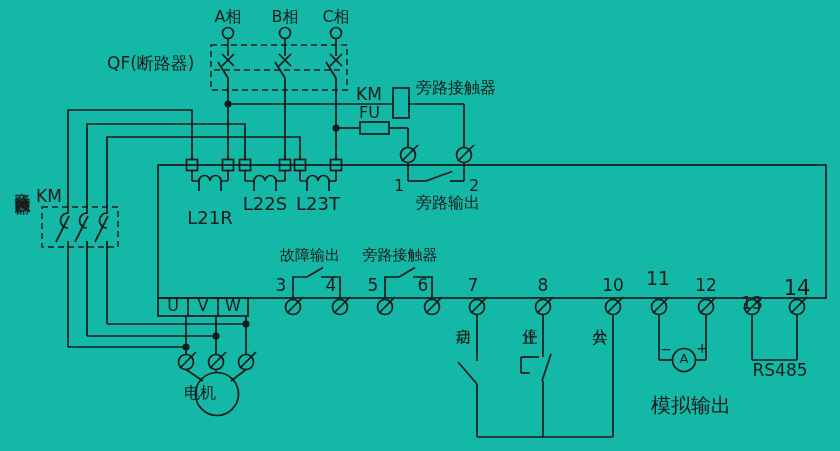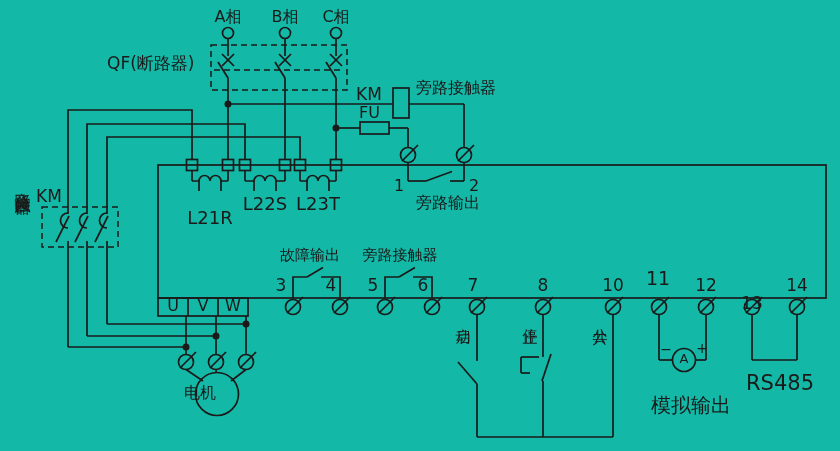--- a/index.html
+++ b/index.html
@@ -244,25 +244,25 @@
   <div class="lbl c" style="left:281px;top:277px;font-size:17px">3</div>
   <div class="lbl c" style="left:331px;top:277px;font-size:17px">4</div>
   <div class="lbl c" style="left:373px;top:277px;font-size:17px">5</div>
   <div class="lbl c" style="left:423px;top:277px;font-size:17px">6</div>
   <div class="lbl c" style="left:473px;top:277px;font-size:17px">7</div>
   <div class="lbl c" style="left:543px;top:277px;font-size:17px">8</div>
   <div class="lbl c" style="left:613px;top:277px;font-size:17px">10</div>
   <div class="lbl c" style="left:658px;top:269px;font-size:19px">11</div>
   <div class="lbl c" style="left:706px;top:277px;font-size:17px">12</div>
   <div class="lbl c" style="left:752px;top:295px;font-size:17px">13</div>
-  <div class="lbl c" style="left:797px;top:277px;font-size:17px">14</div>
+  <div class="lbl c" style="left:797px;top:277px;font-size:21px">14</div>
 
   <div class="lbl v" style="left:462px;top:316px;font-size:15px">启动</div>
   <div class="lbl v" style="left:529px;top:316px;font-size:15px">停止</div>
   <div class="lbl v" style="left:599px;top:316px;font-size:15px">公共</div>
 
   <div class="lbl c" style="left:666px;top:342px;font-size:14px">−</div>
   <div class="lbl c" style="left:702px;top:341px;font-size:14px">+</div>
   <div class="lbl c" style="left:684px;top:352px;font-size:13px">A</div>
-  <div class="lbl c" style="left:780px;top:372px;font-size:21px">RS485</div>
+  <div class="lbl c" style="left:780px;top:362px;font-size:17px">RS485</div>
   <div class="lbl c" style="left:691px;top:395px;font-size:20px">模拟输出</div>
 
 </div>
 
 </body></html>

